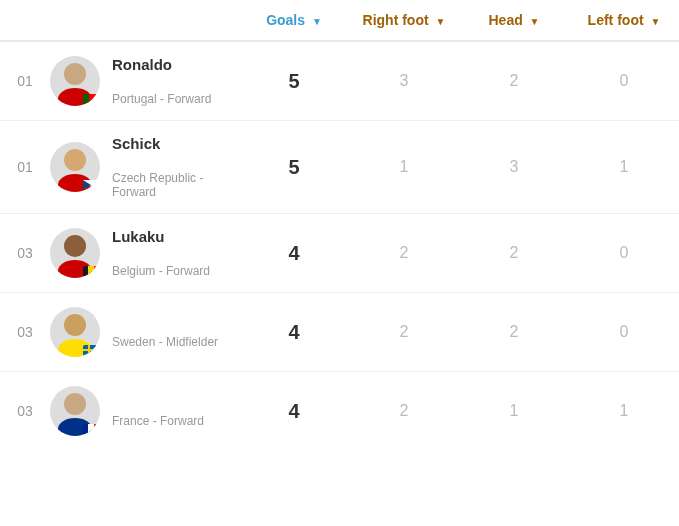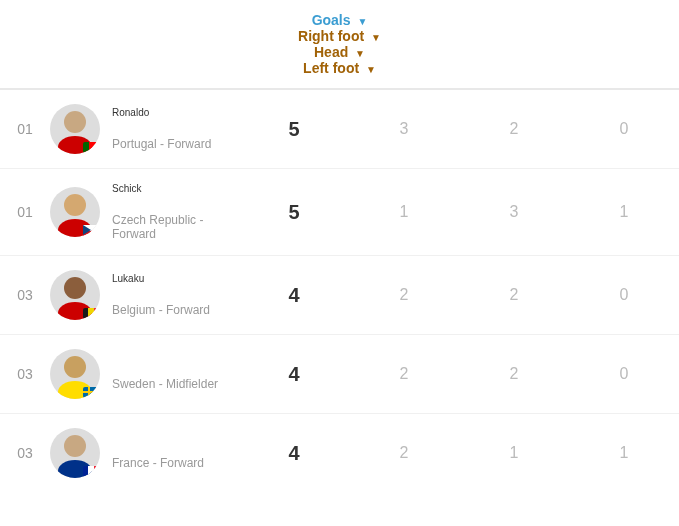--- a/index.html
+++ b/index.html
@@ -11,21 +11,20 @@
       overflow: hidden;
     }
 
     
     .header-row {
       display: flex;
       align-items: center;
       border-bottom: 2px solid #e8e8e8;
       padding: 12px 0;
       background: #fff;
-      flex-direction: column;
     }
     .header-rank {
       width: 50px;
     }
     .header-player {
       flex: 1;
     }
     .header-col {
       width: 110px;
       text-align: center;
@@ -89,22 +88,22 @@
       top: 7px;
       width: 22px;
       height: 22px;
       border-radius: 50%;
     }
 
     .player-info {
       flex: 1;
     }
     .player-name {
-      font-size: 10px;
-      font-weight: 400;
+      font-size: 15px;
+      font-weight: 700;
       color: #333;
     }
     .player-meta {
       font-size: 12px;
       color: #999;
       margin-top: 19px;
     }
 
     .stat-col {
       width: 110px;

